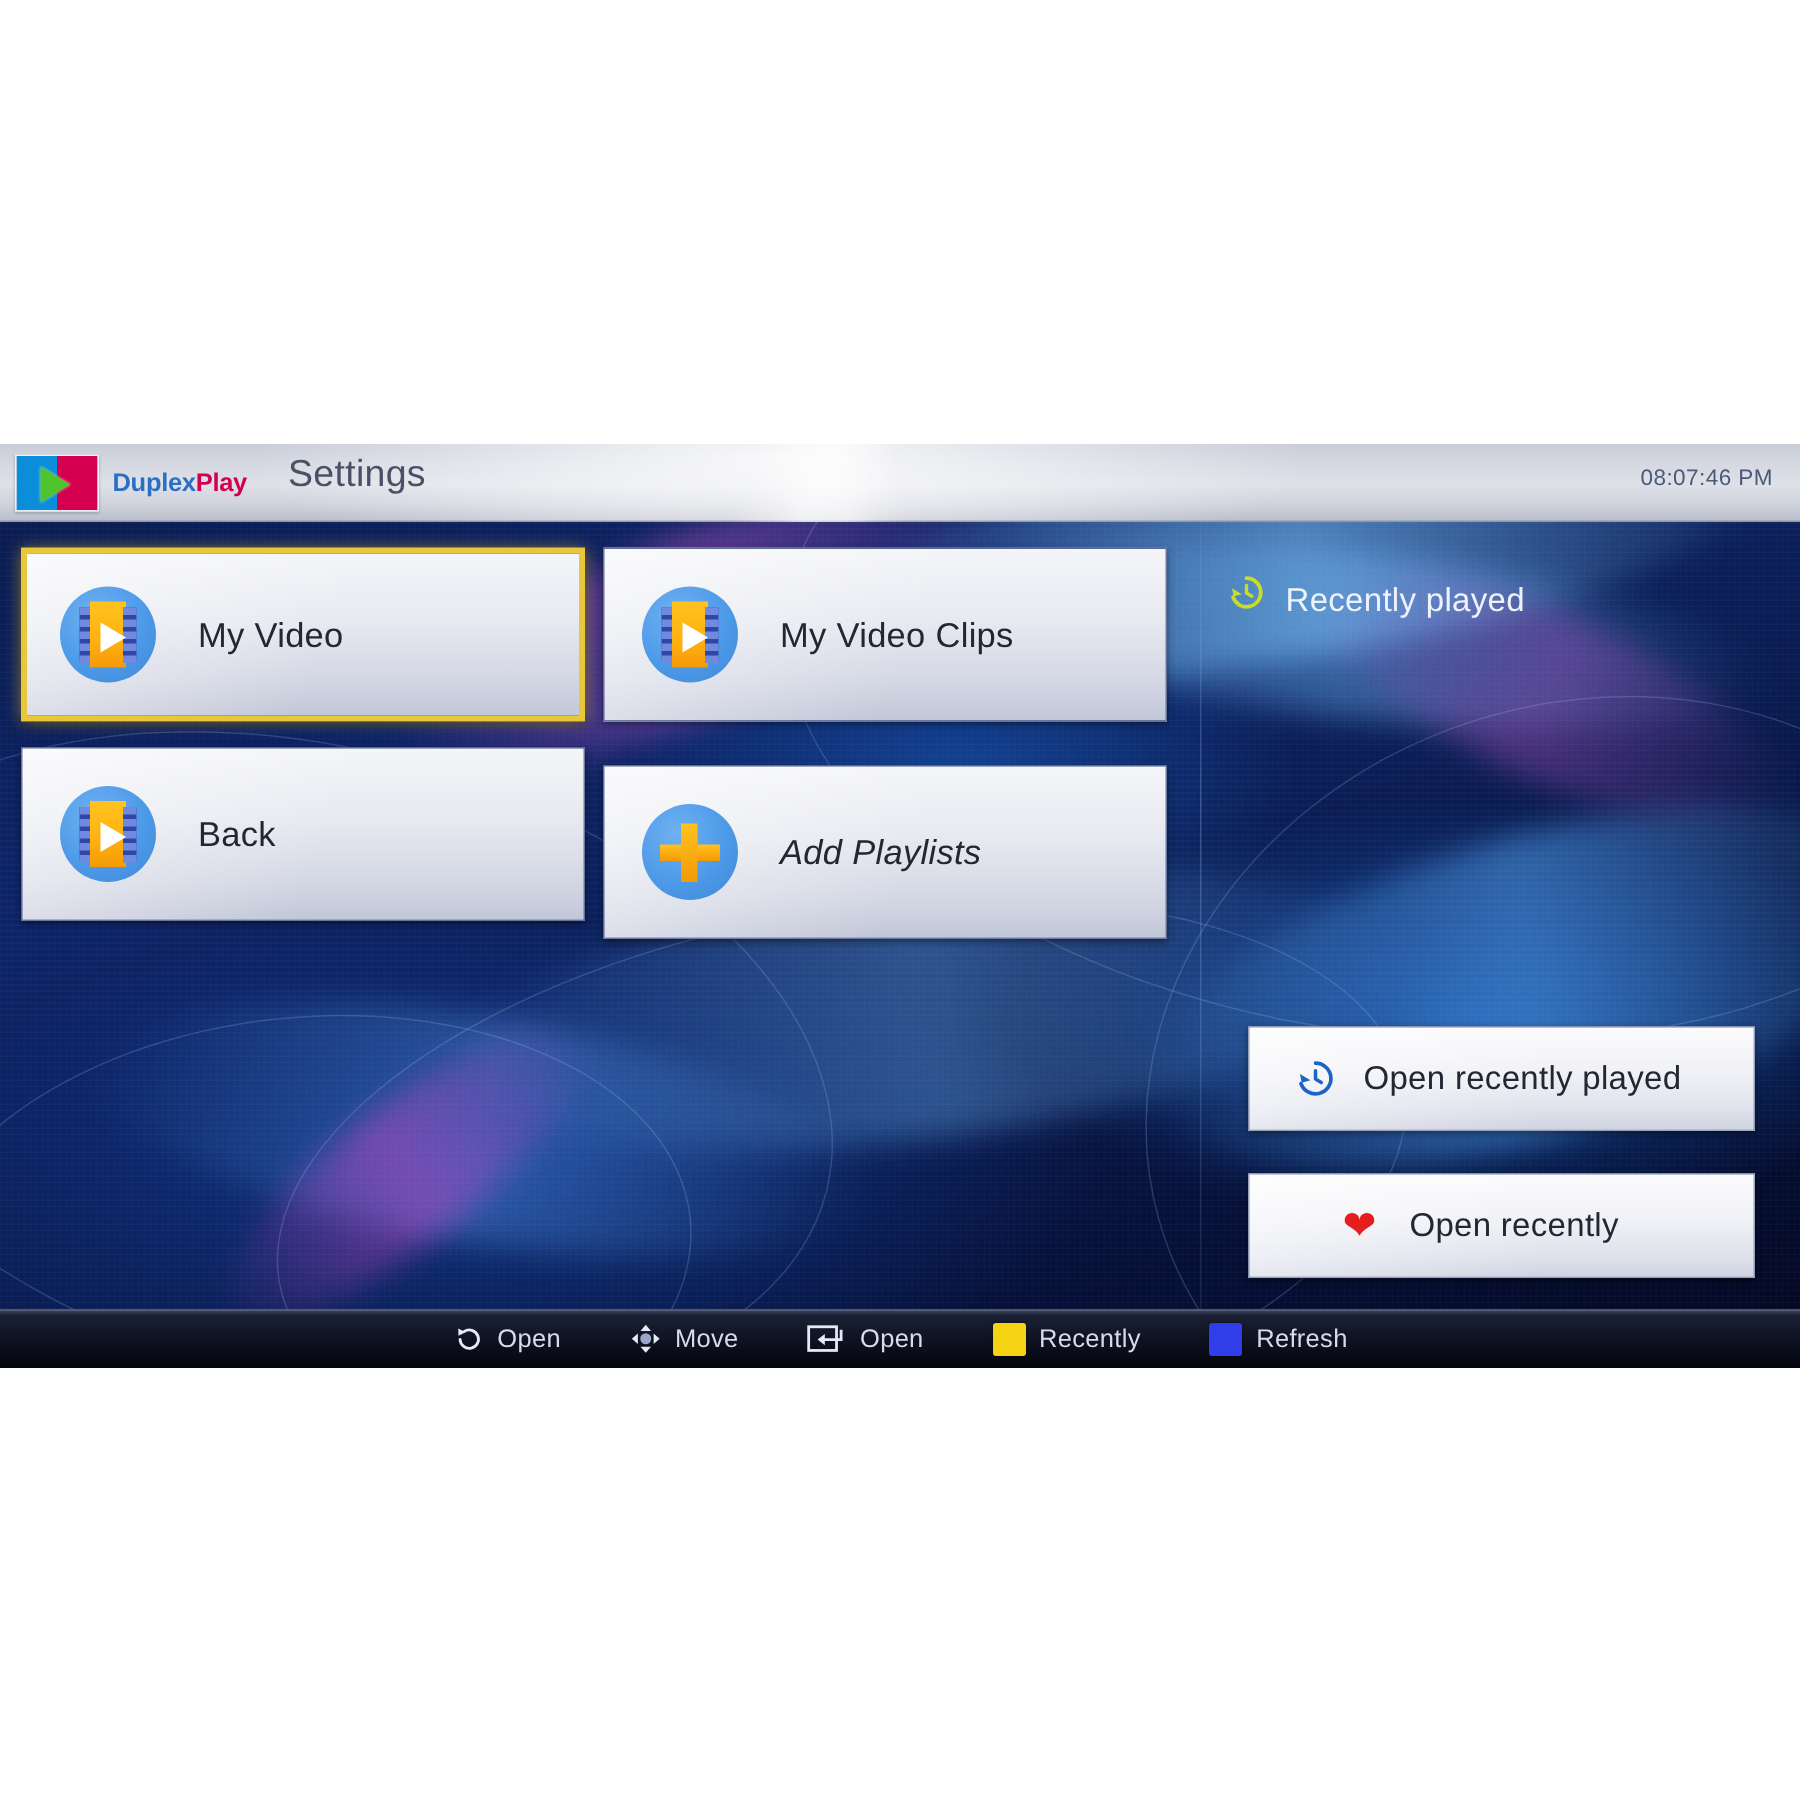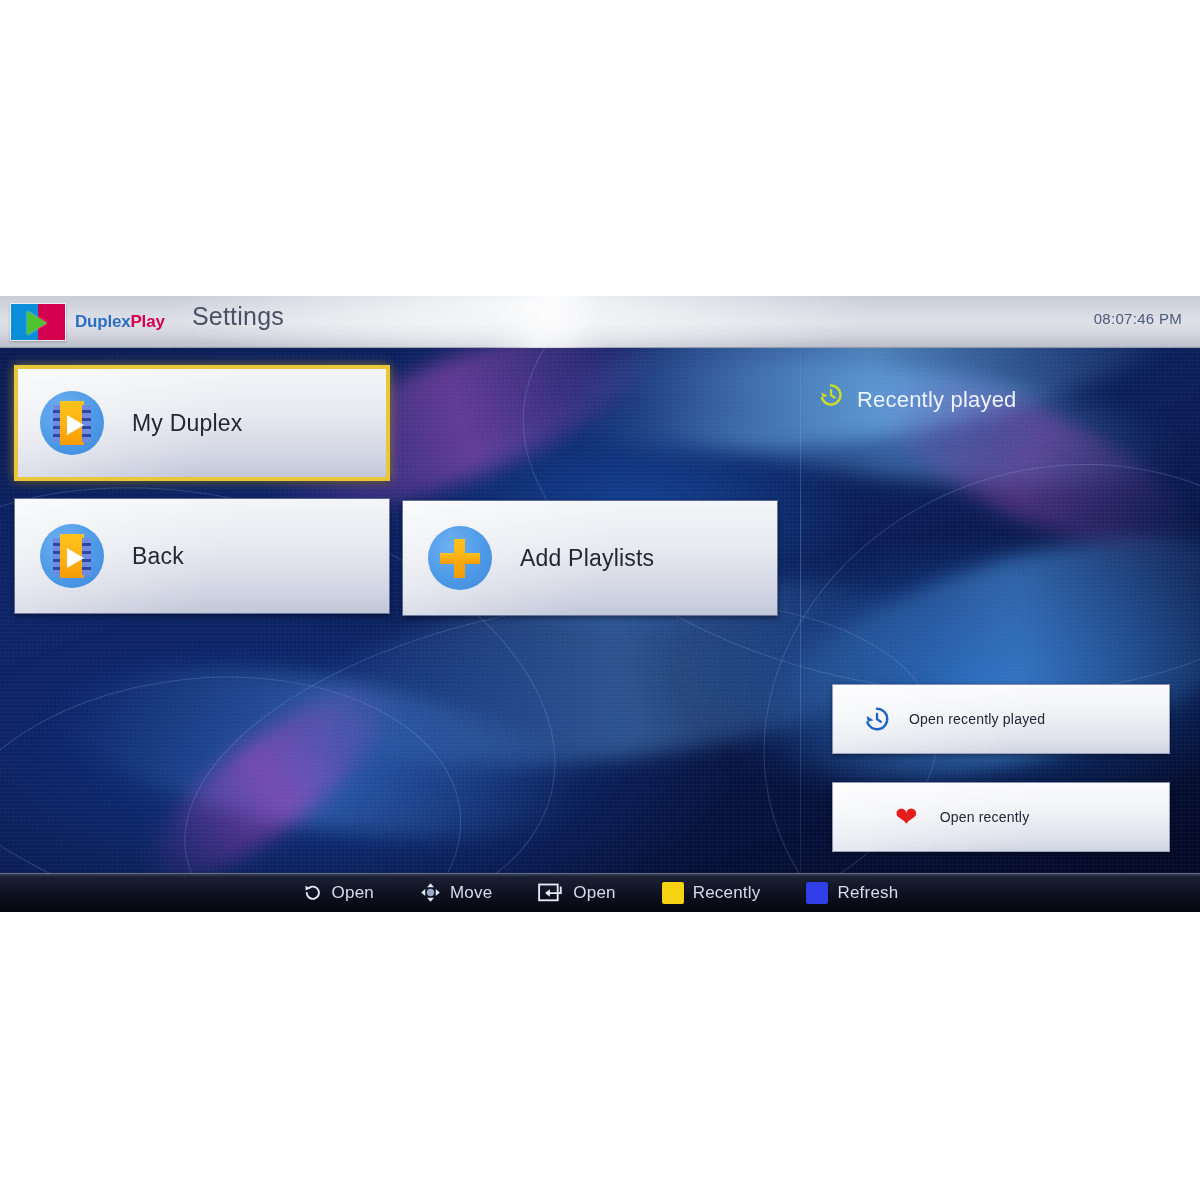--- a/index.html
+++ b/index.html
@@ -258,21 +258,21 @@
     align-items: center;
     gap: 18px;
     padding-left: 30px;
     background:
       linear-gradient(115deg, rgba(255,255,255,0.55) 0%, rgba(255,255,255,0) 60%),
       linear-gradient(180deg, #fbfbfd 0%, #f0f1f5 45%, #dfe2ec 80%, #d0d4e2 100%);
     border: 1px solid rgba(35,55,115,0.45);
     box-shadow: 0 2px 5px rgba(0,0,0,0.4);
   }
   .action-btn .ab-text {
-    font-size: 14px;
+    font-size: 22px;
     color: #232733;
     letter-spacing: 0.2px;
     white-space: nowrap;
   }
   .heart-icon { font-size: 27px; color: #e51d1d; line-height: 1; }
 
   
   #bottom-bar {
     position: absolute;
     left: 0; top: 577px;
@@ -354,23 +354,46 @@
             <div class="film-edge right">
                 <span></span>
                 <span></span>
                 <span></span>
                 <span></span>
                 <span></span>
               </div>
             <div class="play-tri"></div>
           </div>
         </div>
-        <div class="tile-label" style="margin-left:28px;">My Duplex</div>
-      </div>
-
+        <div class="tile-label" style="margin-left:28px;">My Video</div>
+      </div>
+
+      <div class="tile" style="left:402px; top:17px; width:376px; height:116px;">
+        <div class="media-icon" style="margin-left:25px;">
+          <div class="film-strip">
+            <div class="film-edge left">
+                <span></span>
+                <span></span>
+                <span></span>
+                <span></span>
+                <span></span>
+              </div>
+            <div class="film-body"></div>
+            <div class="film-edge right">
+                <span></span>
+                <span></span>
+                <span></span>
+                <span></span>
+                <span></span>
+              </div>
+            <div class="play-tri"></div>
+          </div>
+        </div>
+        <div class="tile-label" style="margin-left:28px;">My Video Clips</div>
+      </div>
 
       <div class="tile" style="left:14px; top:150px; width:376px; height:116px;">
         <div class="media-icon" style="margin-left:25px;">
           <div class="film-strip">
             <div class="film-edge left">
                 <span></span>
                 <span></span>
                 <span></span>
                 <span></span>
                 <span></span>
@@ -382,21 +405,21 @@
                 <span></span>
                 <span></span>
                 <span></span>
               </div>
             <div class="play-tri"></div>
           </div>
         </div>
         <div class="tile-label" style="margin-left:28px;">Back</div>
       </div>
 
-      <div class="tile" style="left:402px; top:152px; width:376px; height:116px;">
+      <div class="tile" style="left:402px; top:162px; width:376px; height:116px;font-style:italic;">
         <div class="plus-icon" style="margin-left:25px;">
           <div class="bar-h"></div>
           <div class="bar-v"></div>
         </div>
         <div class="tile-label" style="margin-left:28px;">Add Playlists</div>
       </div>
 
       <div id="recent-header">
         <svg class="history-icon" viewBox="0 0 24 24">
           <path d="M12 3.2a8.8 8.8 0 1 1-8.3 11.7" fill="none" stroke="#c8dd28" stroke-width="2.3" stroke-linecap="round"></path>

